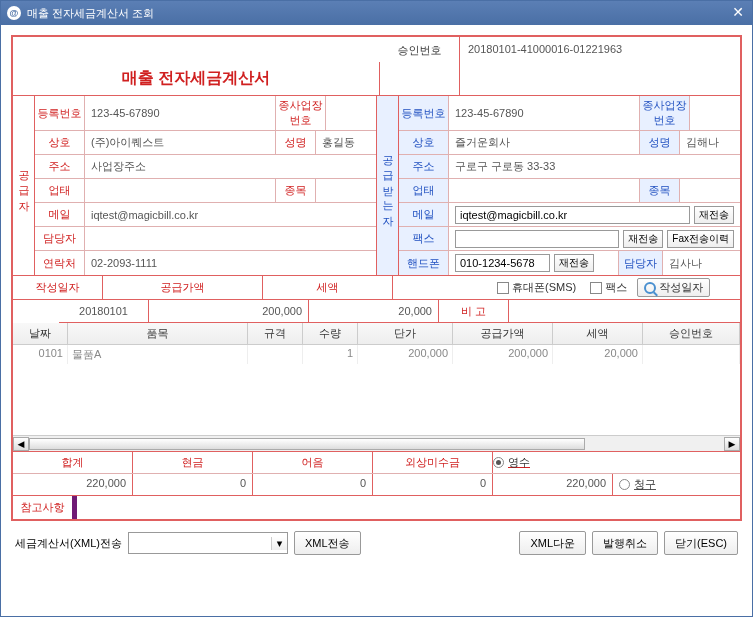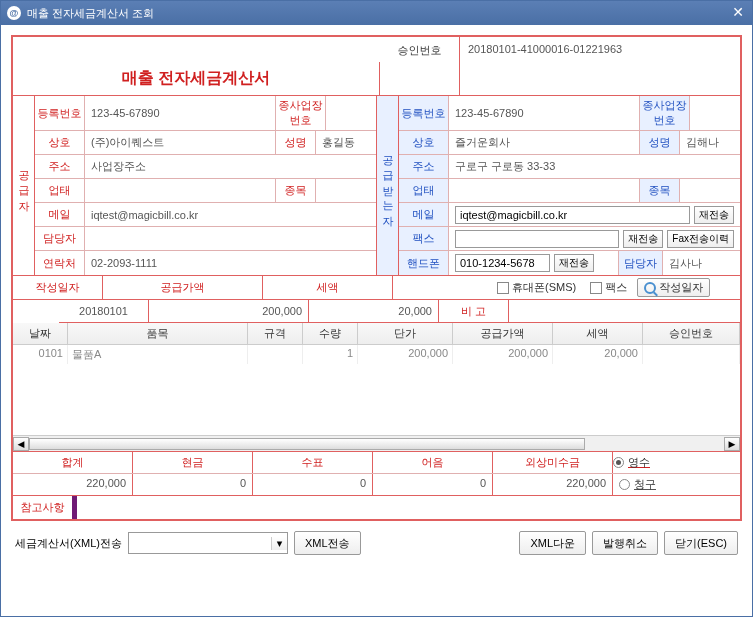--- a/index.html
+++ b/index.html
@@ -240,21 +240,20 @@
         <div class="sb-arrow">◀</div>
         <div class="sb-track">
             <div class="sb-thumb"></div>
           </div>
         <div class="sb-arrow">▶</div>
       </div>
 
       <div class="totrow">
         <div class="tc" style="width:120px">합계</div>
         <div class="tc" style="width:120px">현금</div>
-        <div class="tc" style="width:120px">수표</div>
         <div class="tc" style="width:120px">어음</div>
         <div class="tc" style="width:120px">외상미수금</div>
         <div class="tc radiocol" style="flex:1;border-right:none">
           <div class="radio">
               <span class="rcircle on"></span>
               <span style="color:#333">영수</span>
             </div>
         </div>
       </div>
       <div class="totrow2">

